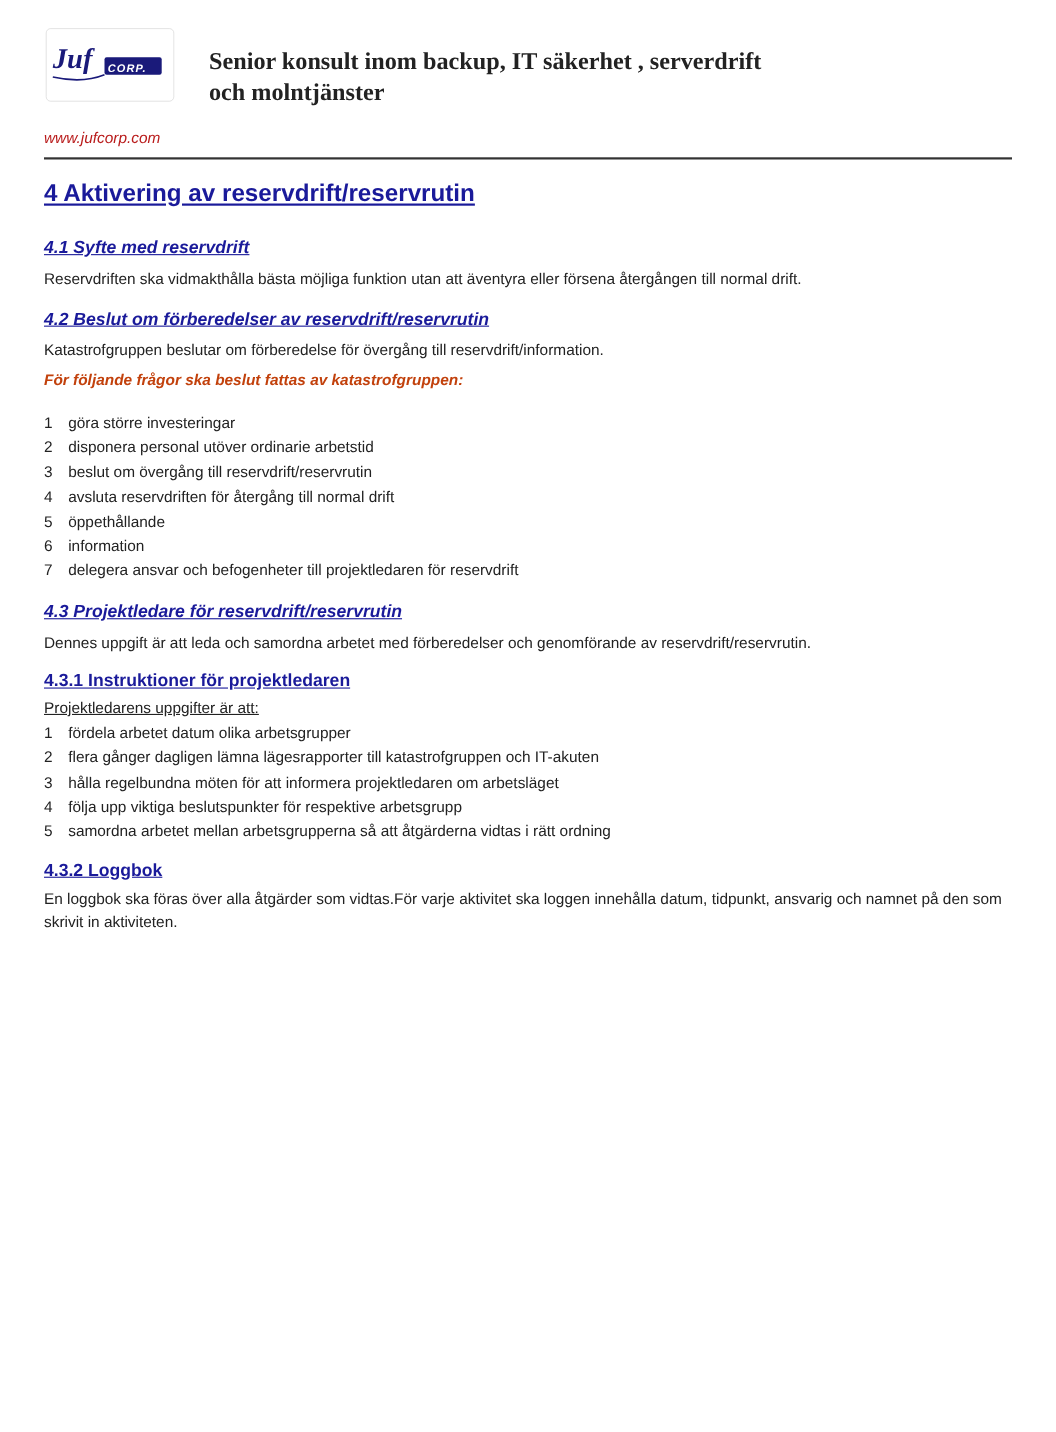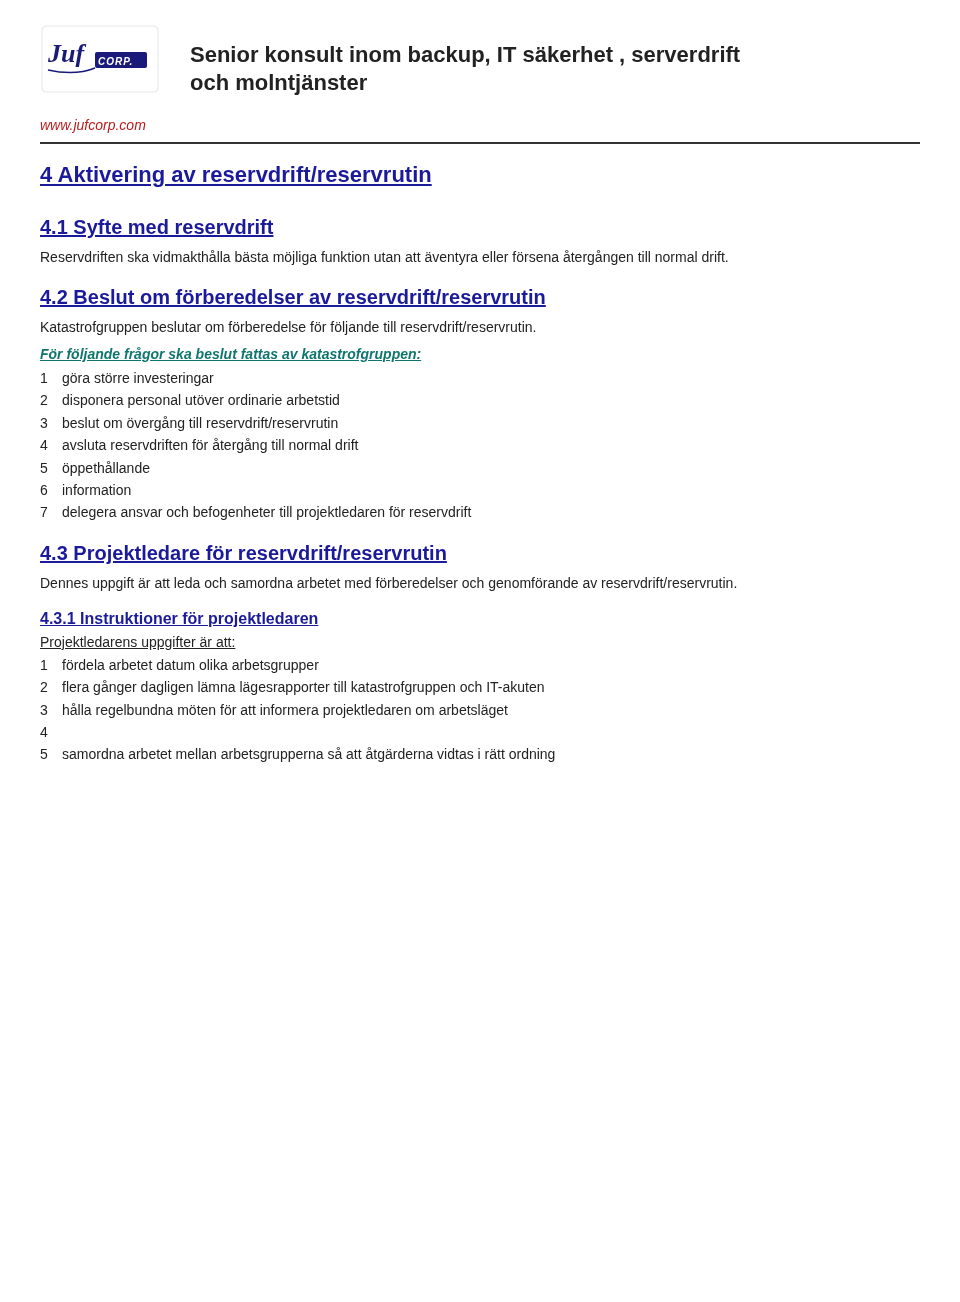--- a/index.html
+++ b/index.html
@@ -32,20 +32,21 @@
     .logo-svg text {
       font-style: italic;
     }
 
     .header-title-block {
       flex: 1;
       display: flex;
       flex-direction: column;
       justify-content: center;
       padding-top: 10px;
+      font-family: Liberation Serif, serif;
     }
 
     .header-title {
       font-size: 22px;
       font-weight: bold;
       color: #222222;
       line-height: 1.3;
     }
 
     .website-line {
@@ -67,22 +68,23 @@
 
     .section-h1 {
       font-size: 22px;
       font-weight: bold;
       color: #1a1a9a;
       text-decoration: underline;
       margin-bottom: 28px;
     }
 
     .section-h2 {
-      font-size: 20px;
-      font-weight: bold;
+      font-size: 16px;
+      font-weight: bold;
+      font-style: italic;
       color: #1a1a9a;
       text-decoration: underline;
       margin-bottom: 8px;
       margin-top: 18px;
     }
 
     .section-h3 {
       font-size: 16px;
       font-weight: bold;
       color: #1a1a9a;
@@ -124,23 +126,22 @@
     }
 
     .section-block {
       margin-bottom: 10px;
     }
 
     .italic-bold-intro {
       font-size: 14px;
       font-weight: bold;
       font-style: italic;
-      color: #0f766e;
-      text-decoration: underline;
-      margin-bottom: 5px;
+      color: #c2410c;
+      margin-bottom: 20px;
     }
   </style>
 </head>
 <body>
 
 <div class="header-section">
   <div class="logo-area">
     <svg class="logo-svg" width="120" height="70" viewBox="0 0 120 70">
 
       <rect x="2" y="2" width="116" height="66" rx="4" fill="white" stroke="#cccccc" stroke-width="0.5"></rect>
@@ -170,21 +171,21 @@
 <div class="section-block">
   <h1 class="section-h1">4   Aktivering av reservdrift/reservrutin</h1>
 
   <div>
     <h2 class="section-h2">4.1  Syfte med reservdrift</h2>
     <p class="body-text">Reservdriften ska vidmakthålla bästa möjliga funktion utan att äventyra eller försena återgången till normal drift.</p>
   </div>
 
   <div>
     <h2 class="section-h2">4.2  Beslut om förberedelser av reservdrift/reservrutin</h2>
-    <p class="body-text">Katastrofgruppen beslutar om förberedelse för följande till reservdrift/reservrutin.</p>
+    <p class="body-text">Katastrofgruppen beslutar om förberedelse för övergång till reservdrift/information.</p>
     <p class="italic-bold-intro">För följande frågor ska beslut fattas av katastrofgruppen:</p>
     <ul class="numbered-list">
       <li>
           <span class="num">1</span>
           <span>göra större investeringar</span>
         </li>
       <li>
           <span class="num">2</span>
           <span>disponera personal utöver ordinarie arbetstid</span>
         </li>
@@ -226,22 +227,27 @@
         <li>
             <span class="num">2</span>
             <span>flera gånger dagligen lämna lägesrapporter till katastrofgruppen och IT-akuten</span>
           </li>
         <li>
             <span class="num">3</span>
             <span>hålla regelbundna möten för att informera projektledaren om arbetsläget</span>
           </li>
         <li>
             <span class="num">4</span>
+            <span>följa upp viktiga beslutspunkter för respektive arbetsgrupp</span>
           </li>
         <li>
             <span class="num">5</span>
             <span>samordna arbetet mellan arbetsgrupperna så att åtgärderna vidtas i rätt ordning</span>
           </li>
       </ul>
     </div>
 
+    <div>
+      <h3 class="section-h3">4.3.2  Loggbok</h3>
+      <p class="body-text">En loggbok ska föras över alla åtgärder som vidtas.För varje aktivitet ska loggen innehålla datum, tidpunkt, ansvarig och namnet på den som skrivit in aktiviteten.</p>
+    </div>
   </div>
 </div>
 
 </body></html>

